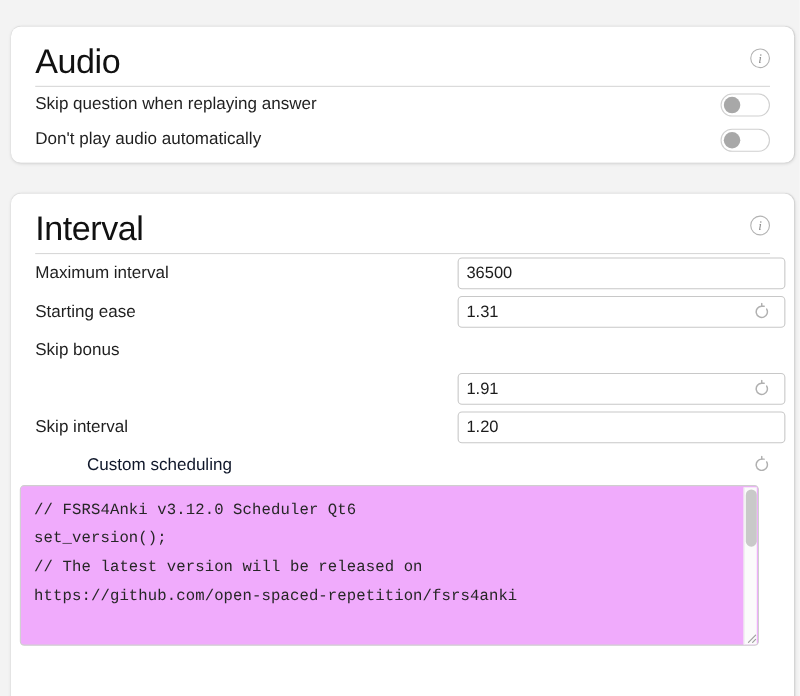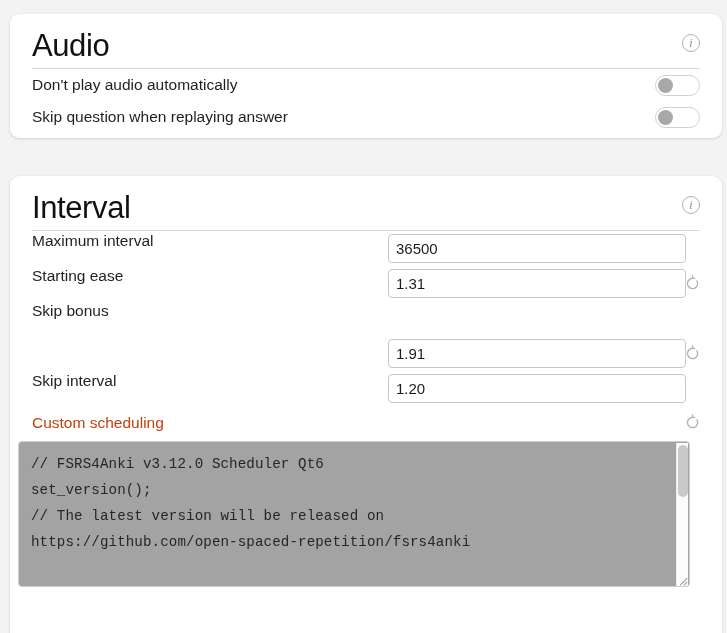--- a/index.html
+++ b/index.html
@@ -19,21 +19,21 @@
   
   .card {
     position: absolute;
     left: 10px;
     width: 712px;
     background: #ffffff;
     border-radius: 9px;
     box-shadow: 0 1px 3px rgba(0,0,0,0.13), 0 0 1px rgba(0,0,0,0.10);
     box-sizing: border-box;
   }
-  #audio-card   { top: 14px;   height: 124px; }
+  #audio-card   { top: 24px;   height: 124px; }
   #advanced-card{ top: 176px; height: 470px; }
 
   
   .section-head {
     position: relative;
     margin: 0 22px;
     padding-top: 12px;
   }
   .section-title {
     font-size: 31px;
@@ -99,31 +99,31 @@
     border-radius: 50%;
     background: #a8a8a8;
   }
 
   
   .setting-row {
     position: relative;
     margin: 0 22px 0 22px;
     height: 35px;
     display: flex;
-    align-items: flex-start;
+    align-items: center;
   }
   .setting-label {
     font-size: 15.5px;
     color: #1f1f1f;
     width: 360px;
     line-height: 20px;
   }
   .setting-input {
     position: absolute;
-    left: 356px;
+    left: 384px;
     top: 3px;
     width: 298px;
     height: 29px;
     border: 1px solid #c8c8c8;
     border-radius: 4px;
     background: #ffffff;
     font-family: "Liberation Sans", sans-serif;
     font-size: 15px;
     color: #1c1c1c;
     padding: 0 7px;
@@ -143,36 +143,37 @@
   
   .custom-row {
     position: relative;
     margin: 3px 22px 0 22px;
     height: 28px;
     display: flex;
     align-items: center;
   }
   .custom-label {
     font-size: 15.5px;
-    color: #c2410c;
+    color: #0f172a;
+    margin-left: 47px;
   }
   .code-wrap {
     position: relative;
     margin: 4px 22px 0 8px;
     width: 672px;
     height: 146px;
   }
   .code-area {
     position: absolute;
     left: 0; top: 0;
     width: 672px;
     height: 146px;
     border: 1px solid #cfcfcf;
     border-radius: 4px;
-    background: #a3a3a3;
+    background: #f0abfc;
     box-sizing: border-box;
     overflow: hidden;
   }
   .code-text {
     margin: 0;
     padding: 9px 12px;
     font-family: "Liberation Mono", monospace;
     font-size: 14.2px;
     line-height: 26px;
     color: #262626;
@@ -213,28 +214,28 @@
 
 <div class="card" id="audio-card">
 
   <div class="section-head">
     <div class="section-title">Audio</div>
     <div class="info-icon">i</div>
     <div class="section-rule"></div>
   </div>
 
   <div class="toggle-row">
-    <span class="toggle-label">Don't play audio automatically</span>
+    <span class="toggle-label">Skip question when replaying answer</span>
     <div class="toggle">
       <div class="knob"></div>
     </div>
   </div>
 
   <div class="toggle-row">
-    <span class="toggle-label">Skip question when replaying answer</span>
+    <span class="toggle-label">Don't play audio automatically</span>
     <div class="toggle">
       <div class="knob"></div>
     </div>
   </div>
 
 </div>
 
 <div class="card" id="advanced-card">
 
   <div class="section-head">

